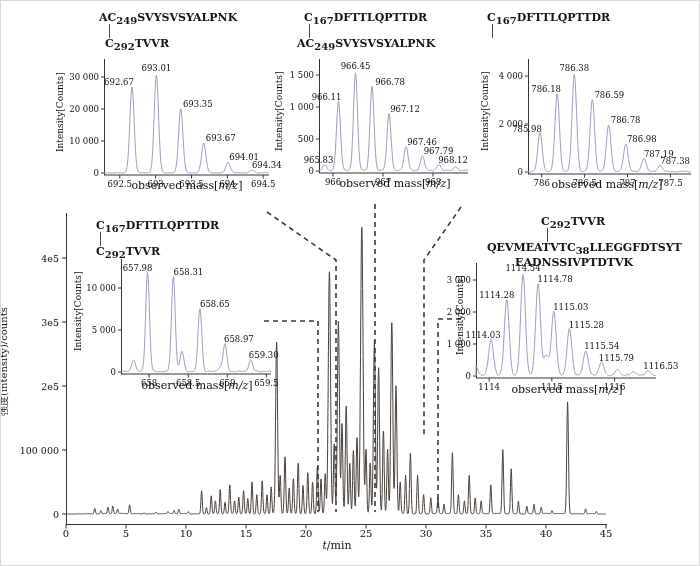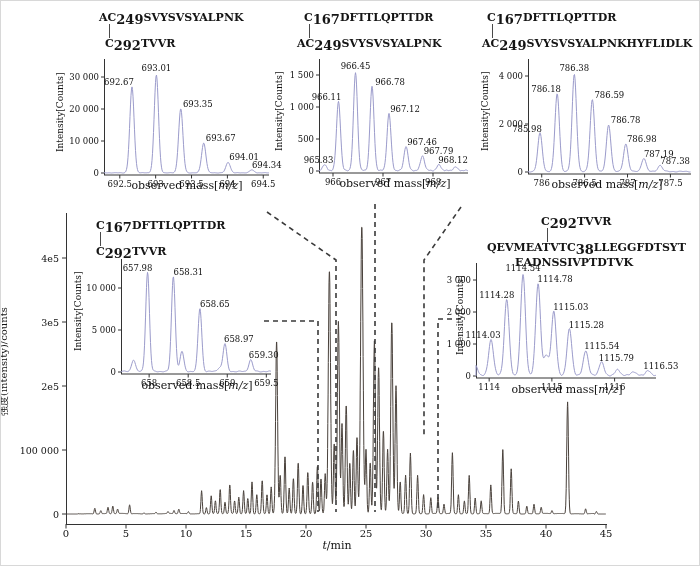--- a/index.html
+++ b/index.html
@@ -1,21 +1,21 @@
 <!DOCTYPE html>
 <html><head>
 <meta charset="utf-8">
 <style>
   html,body{margin:0;padding:0;background:#ffffff;}
   .fig{position:relative;width:700px;height:566px;background:#ffffff;border:1px solid #d8d8d8;
        font-family:"DejaVu Serif","Liberation Serif",serif;overflow:hidden;box-sizing:border-box;}
   .fig svg{position:absolute;left:0;top:0;}
   .layer{position:absolute;left:0;top:0;width:700px;height:566px;pointer-events:none;}
   .pep{position:absolute;font-weight:bold;font-size:11px;color:#151515;white-space:nowrap;line-height:13px;}
-  .pep sub{font-size:13px;line-height:0;}
+  .pep sub{font-size:10px;line-height:0;}
   .conn{position:absolute;width:0;border-left:1.3px solid #4a4a4a;}
   .xlab{position:absolute;transform:translateX(-50%);font-size:11px;color:#111;white-space:nowrap;}
   .xlab-main{font-size:11px;}
   .vlab{position:absolute;transform:rotate(-90deg);transform-origin:0 100%;font-size:9px;color:#111;white-space:nowrap;}
   #vlab-main{font-size:10px;}
 </style>
 </head>
 <body>
 
 <div class="fig">
@@ -202,21 +202,20 @@
   </svg>
 
   <div class="layer" id="labels">
       <div class="pep" style="left: 98px; top: 10px;">AC<sub>249</sub>SVYSVSYALPNK</div>
       <div class="pep" style="left: 104px; top: 36px;">C<sub>292</sub>TVVR</div>
       <div class="conn" style="left: 108px; top: 23px; height: 14px;"></div>
       <div class="pep" style="left: 303px; top: 10px;">C<sub>167</sub>DFTTLQPTTDR</div>
       <div class="pep" style="left: 296px; top: 36px;">AC<sub>249</sub>SVYSVSYALPNK</div>
       <div class="conn" style="left: 308px; top: 23px; height: 14px;"></div>
       <div class="pep" style="left: 486px; top: 10px;">C<sub>167</sub>DFTTLQPTTDR</div>
-      <div class="pep" style="left: 481px; top: 36px;">AC<sub>249</sub>SVYSVSYALPNKHYFLIDLK</div>
       <div class="conn" style="left: 491px; top: 23px; height: 14px;"></div>
       <div class="pep" style="left: 95px; top: 218px;">C<sub>167</sub>DFTTLQPTTDR</div>
       <div class="pep" style="left: 95px; top: 244px;">C<sub>292</sub>TVVR</div>
       <div class="conn" style="left: 99px; top: 231px; height: 14px;"></div>
       <div class="pep" style="left: 540px; top: 214px;">C<sub>292</sub>TVVR</div>
       <div class="pep" style="left: 486px; top: 240px;">QEVMEATVTC<sub>38</sub>LLEGGFDTSYT</div>
       <div class="pep" style="left: 486px; top: 255px; margin-left: 28px;">EADNSSIVPTDTVK</div>
       <div class="conn" style="left: 546px; top: 227px; height: 14px;"></div>
     </div>
   <div class="layer" id="xlabels">

